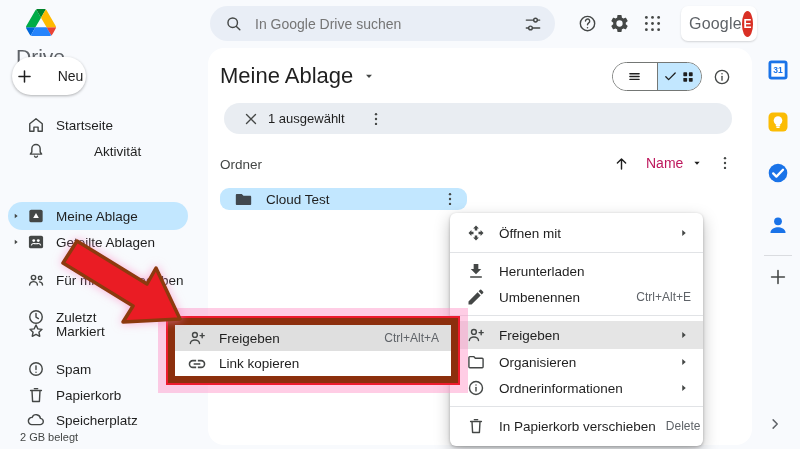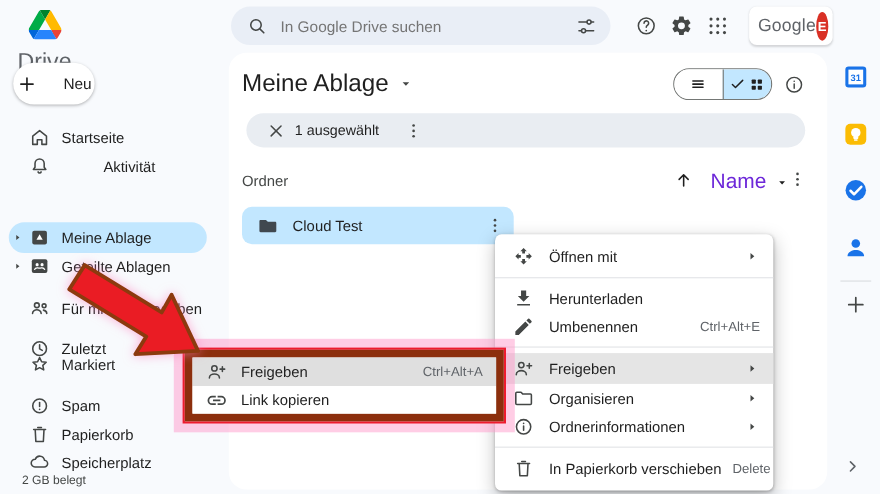--- a/index.html
+++ b/index.html
@@ -33,23 +33,23 @@
   .view-toggle { position:absolute; left:404px; top:14px; width:90px; height:29px; border:1px solid #747775; border-radius:15px; display:flex; overflow:hidden; }
   .vt-seg { flex:1; display:flex; align-items:center; justify-content:center; gap:3px; cursor:pointer; background:#fff; }
   .vt-seg.active { background:#C2E7FF; border-left:1px solid #747775; }
   .panel-info { position:absolute; left:504px; top:19px; width:20px; height:20px; color:#444746; cursor:pointer; }
   .sel-toolbar { position:absolute; left:16px; top:55px; width:508px; height:31px; background:#E9EDF2; border-radius:16px; display:flex; align-items:center; padding:0 10px 0 10px; }
   .sel-toolbar .x { width:18px; height:18px; color:#444746; margin:0 8px 0 8px; cursor:pointer; }
   .sel-label { font-size:13px; color:#1f1f1f; margin-right:22px; }
   .sel-more { width:18px; height:18px; color:#444746; cursor:pointer; }
   .section-label { position:absolute; left:12px; top:109px; font-size:13.5px; color:#444746; }
   .sort-up { position:absolute; left:404px; top:106px; width:19px; height:19px; color:#1f1f1f; cursor:pointer; }
-  .sort-name { position:absolute; left:438px; top:107px; display:flex; align-items:center; gap:7px; font-size:19px; color:#6d28d9; cursor:pointer; }
+  .sort-name { position:absolute; left:438px; top:107px; display:flex; align-items:center; gap:7px; font-size:14px; color:#be185d; cursor:pointer; }
   .sort-more { position:absolute; left:508px; top:106px; width:18px; height:18px; color:#444746; cursor:pointer; }
-  .folder-card { position:absolute; left:12px; top:140px; width:247px; height:34px; background:#C2E7FF; border-radius:9px; display:flex; align-items:center; padding:0 8px 0 14px; cursor:pointer; }
+  .folder-card { position:absolute; left:12px; top:140px; width:247px; height:22px; background:#C2E7FF; border-radius:9px; display:flex; align-items:center; padding:0 8px 0 14px; cursor:pointer; }
   .folder-card .f-icon { width:19px; height:19px; color:#40484f; margin-right:13px; }
   .folder-card .f-name { font-size:13.5px; font-weight:500; flex:1; }
   .folder-card .f-more { width:18px; height:18px; color:#444746; cursor:pointer; }
 
   
   .ctx-menu { position:absolute; left:450px; top:213px; width:253px; background:#fff; border-radius:6px; box-shadow:0 1px 3px rgba(0,0,0,.25), 0 6px 16px rgba(0,0,0,.25); padding:6px 0; z-index:10; }
   .menu-item { display:flex; align-items:center; height:26px; padding:0 12px 0 16px; font-size:13.5px; cursor:pointer; }
   .menu-item.tall { height:28px; }
   .menu-item.highlight { background:#E5E5E5; }
   .mi-icon { width:20px; height:20px; margin-right:13px; color:#444746; flex:0 0 20px; }

